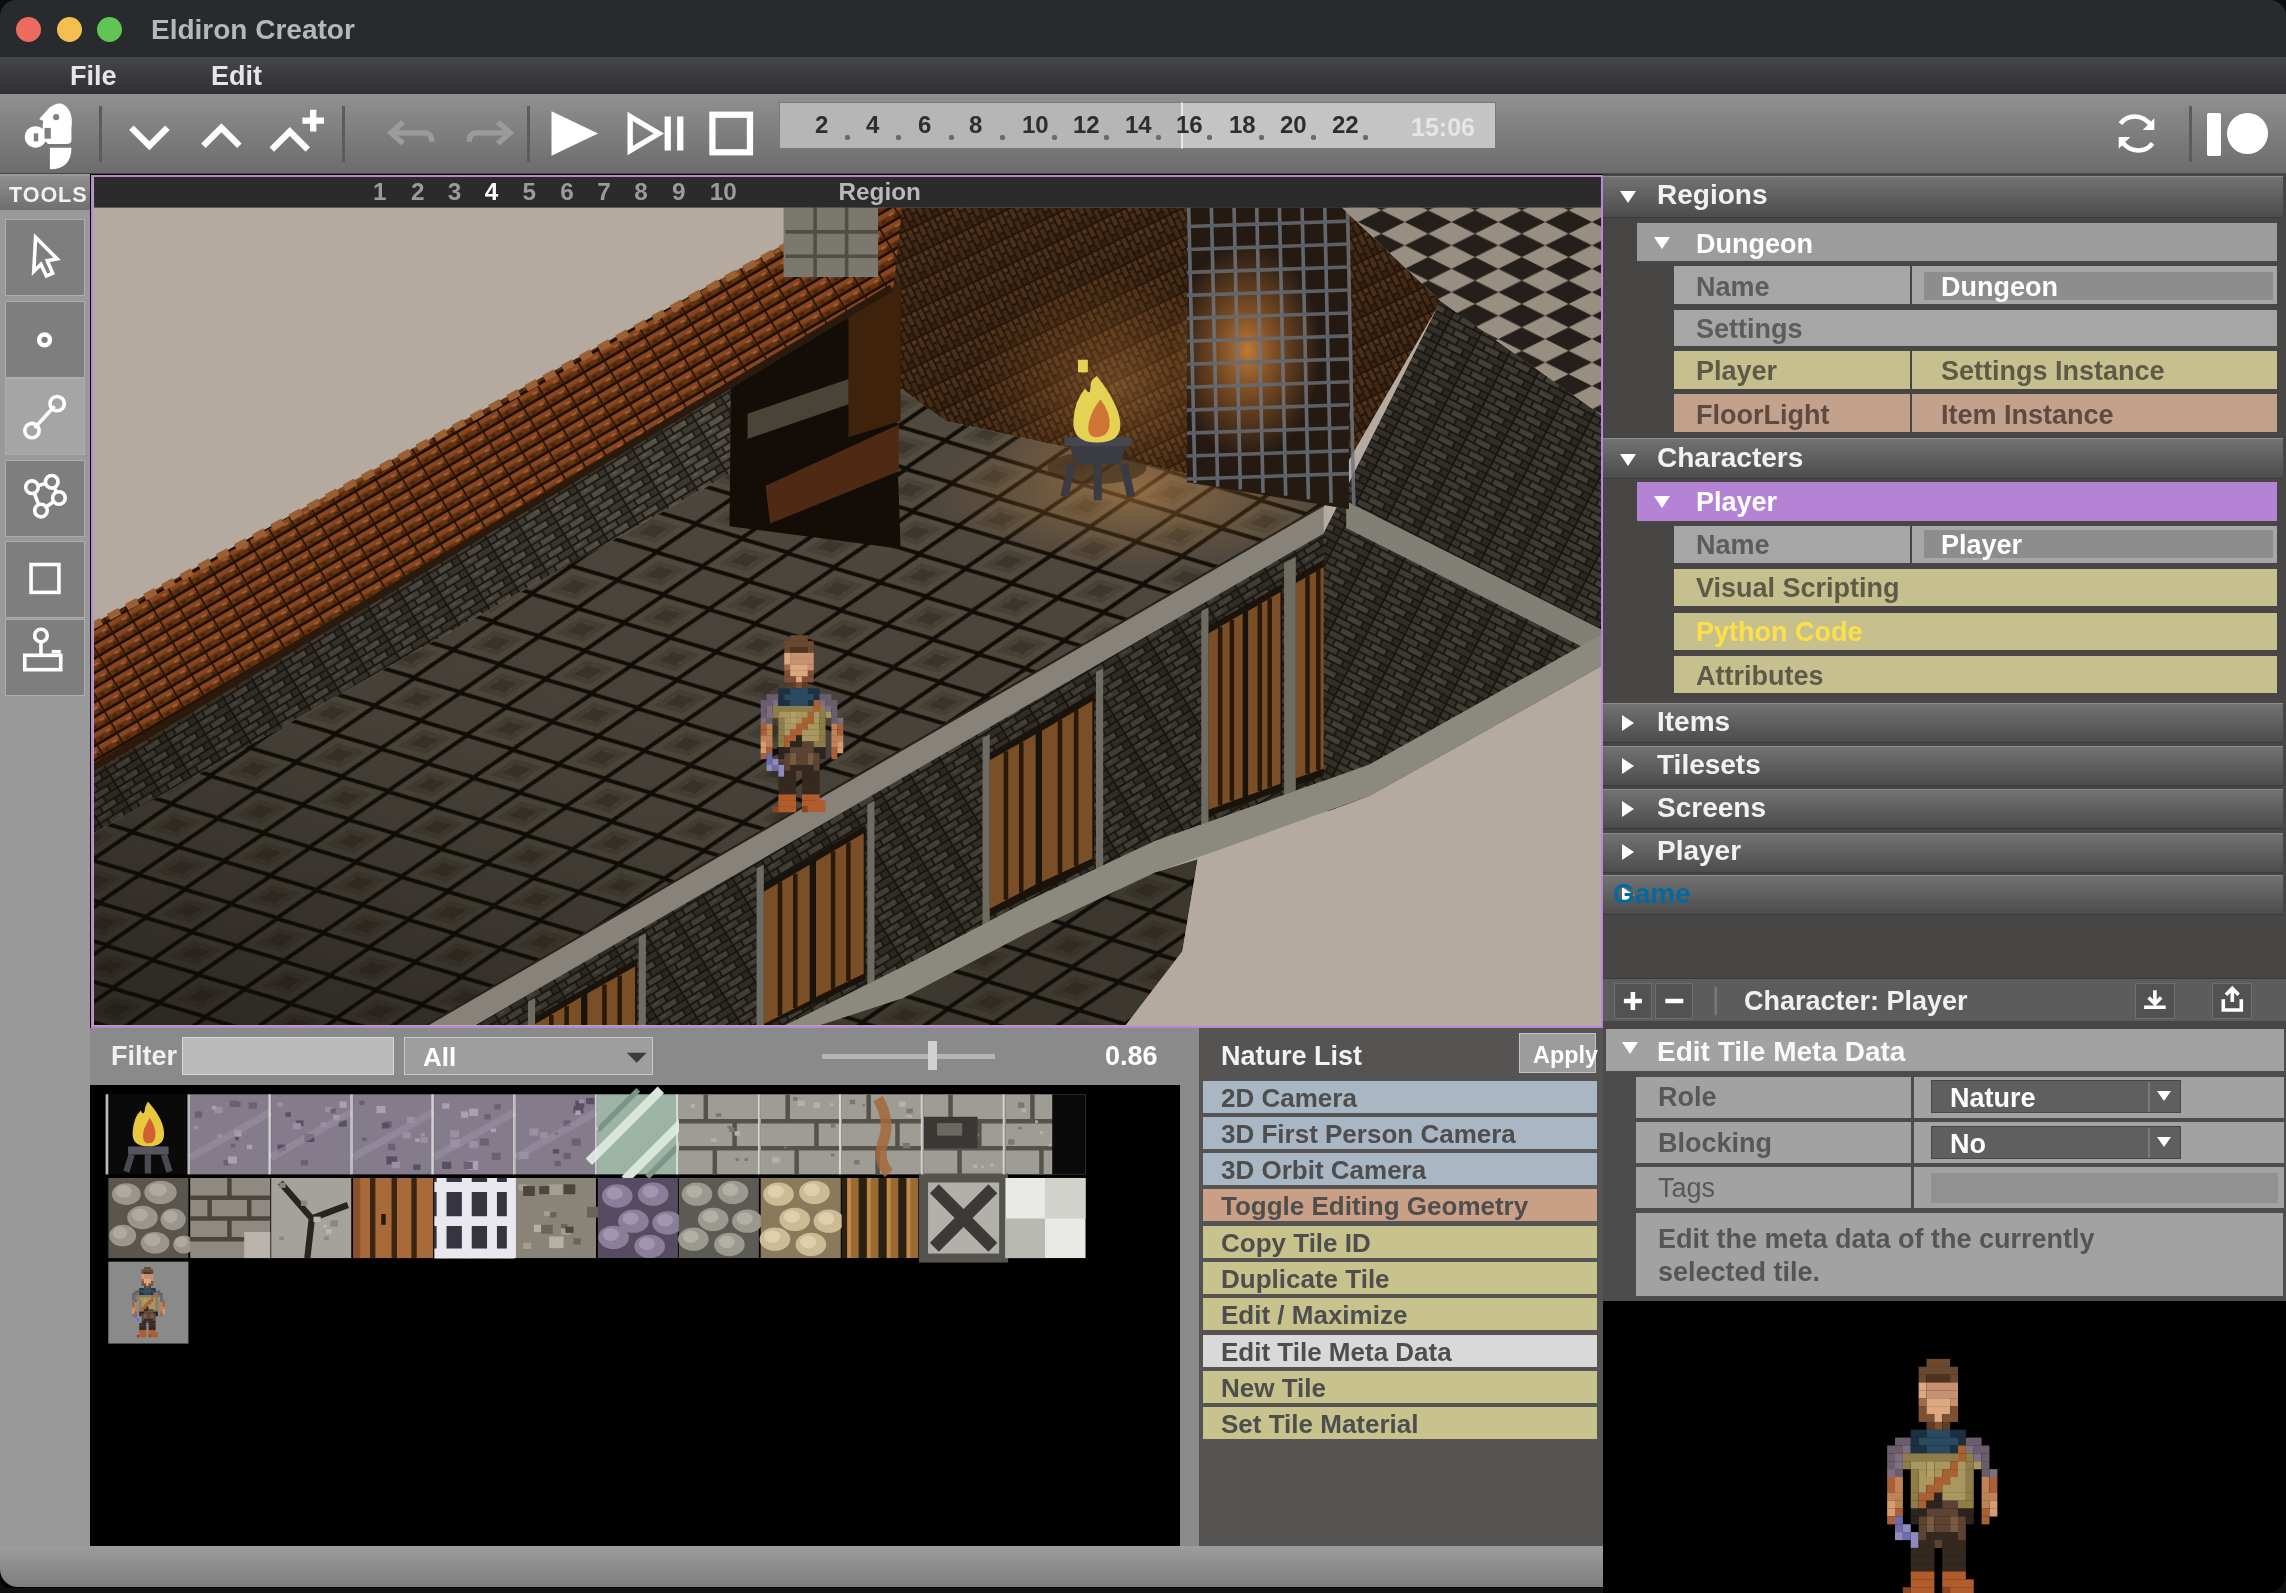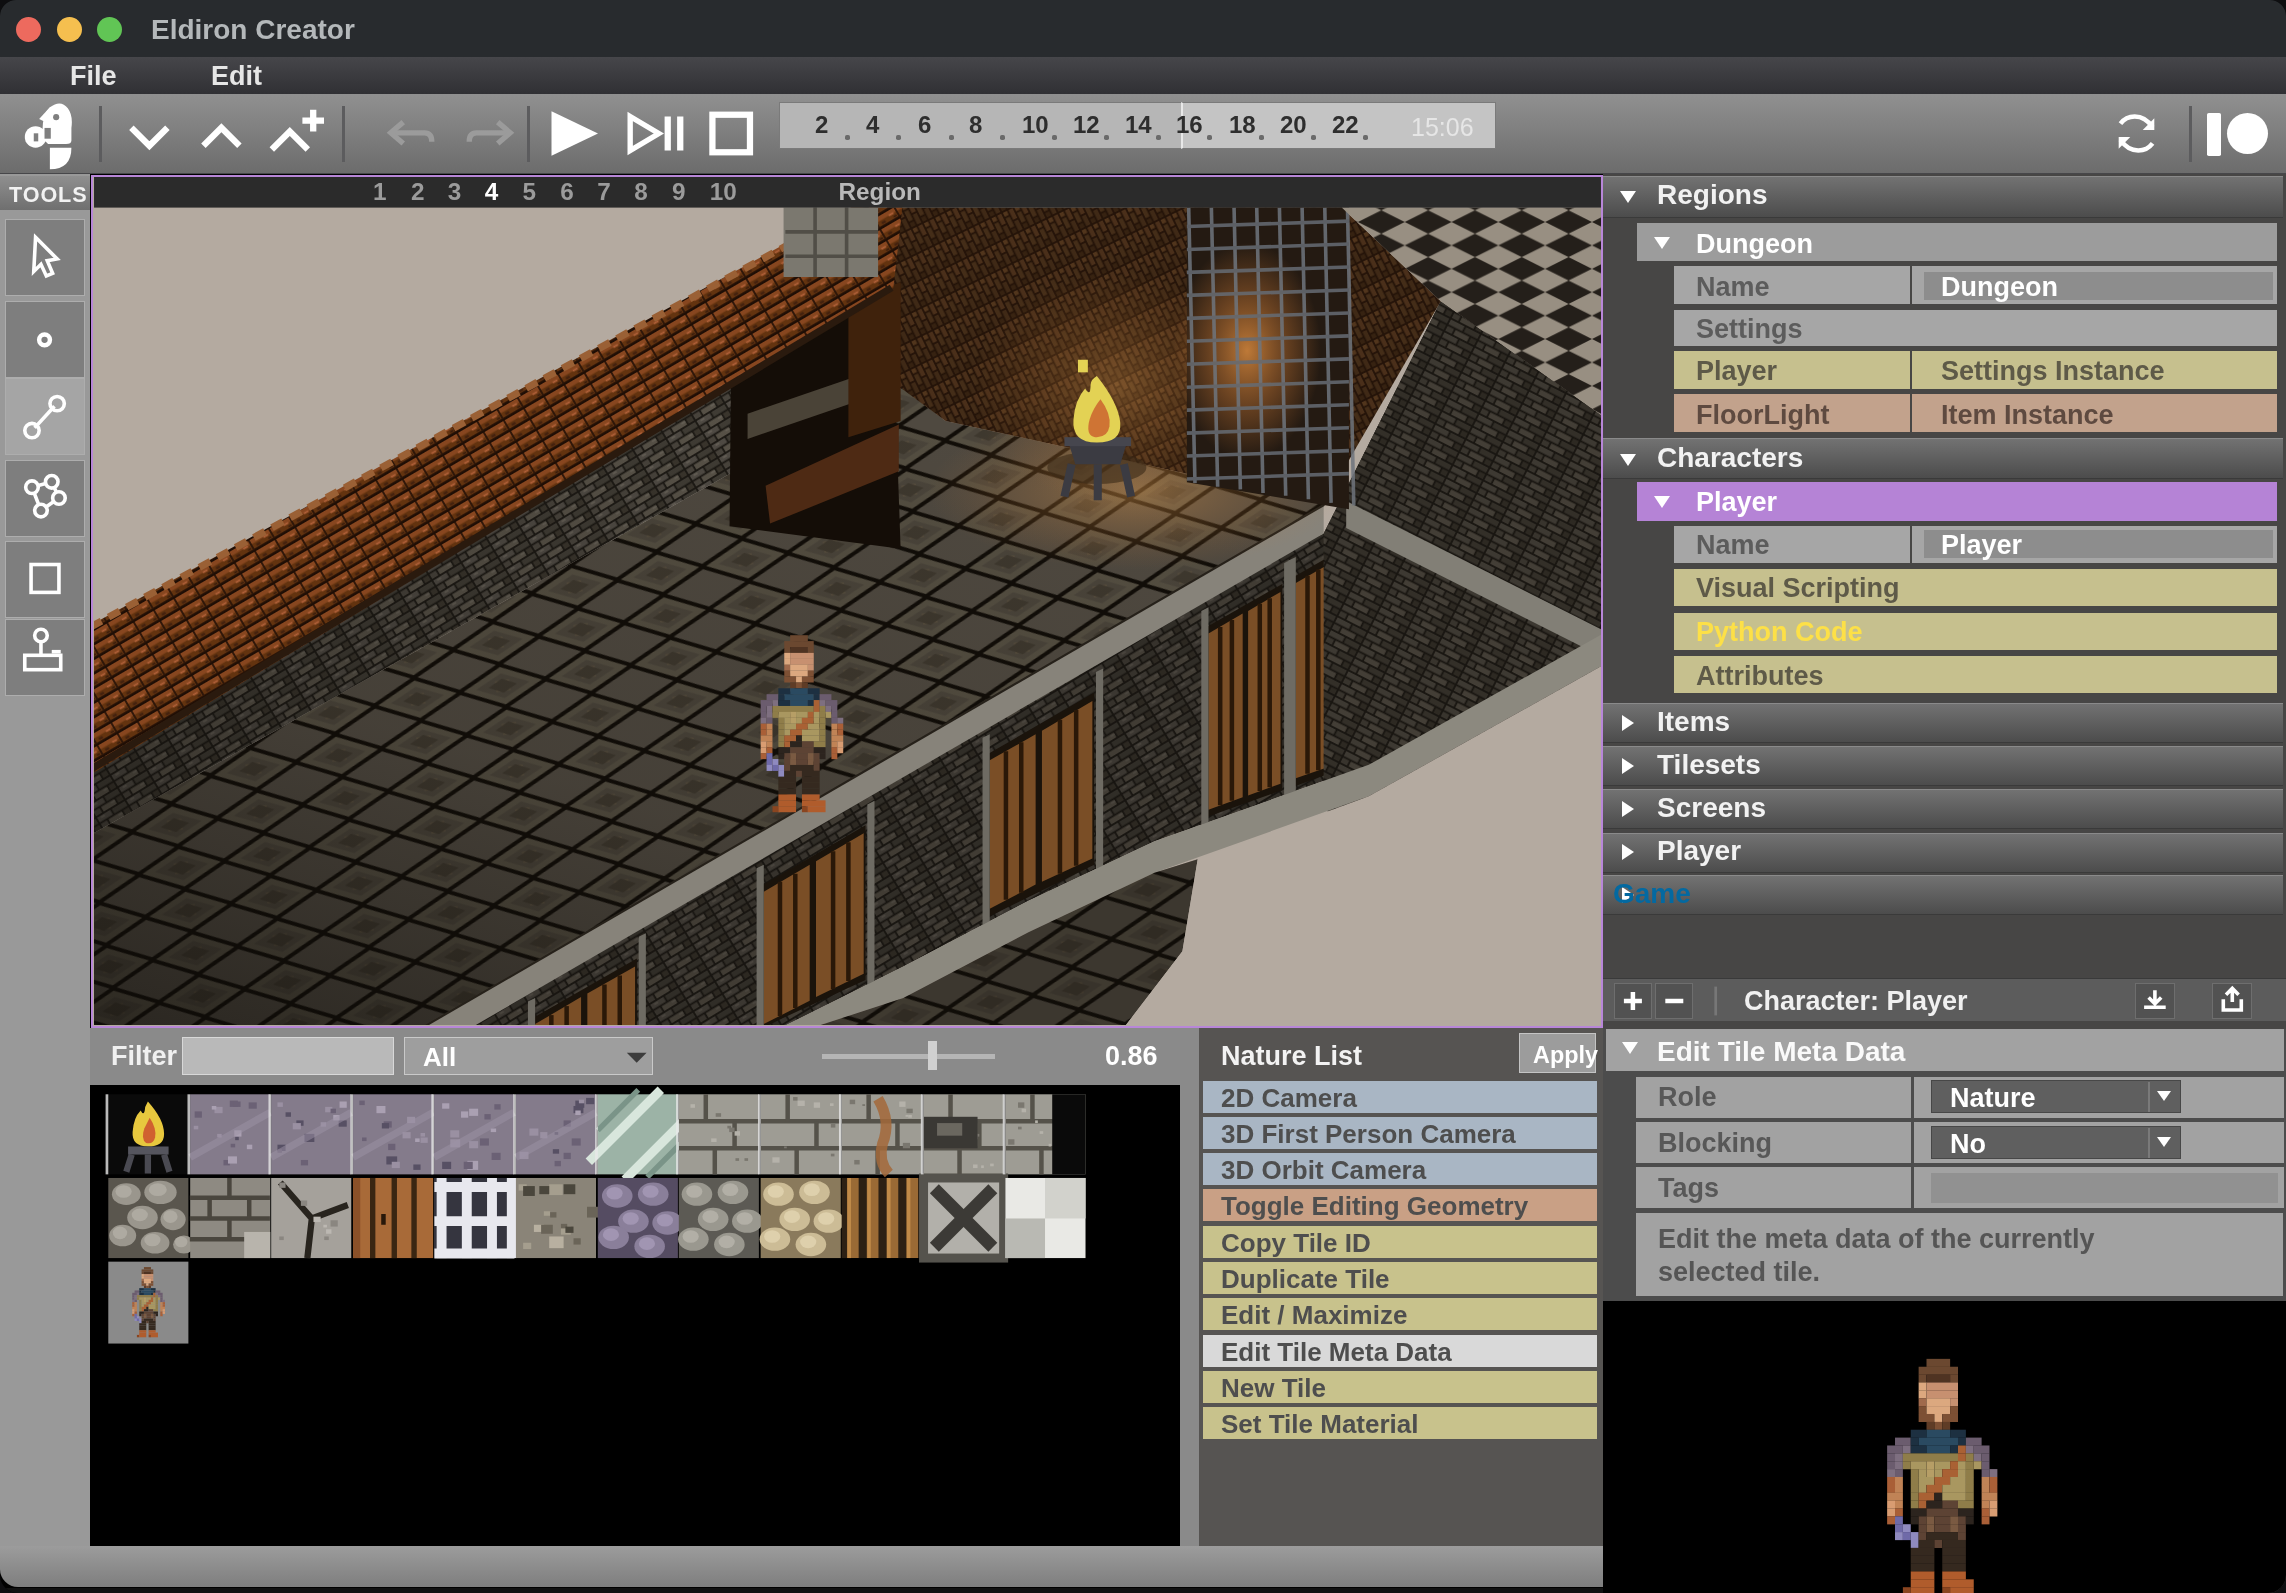--- a/index.html
+++ b/index.html
@@ -68,21 +68,21 @@
     <div class="abs" style="left:1125px;top:111px;font-size:24px;color:#2e2e2e;font-weight:bold;white-space:nowrap;">14</div>
     <div class="abs" style="left:1156px;top:135px;width:4.5px;height:4.5px;background:#6a6a6a;border-radius:1.8px"></div>
     <div class="abs" style="left:1176px;top:111px;font-size:24px;color:#2e2e2e;font-weight:bold;white-space:nowrap;">16</div>
     <div class="abs" style="left:1207px;top:135px;width:4.5px;height:4.5px;background:#6a6a6a;border-radius:1.8px"></div>
     <div class="abs" style="left:1229px;top:111px;font-size:24px;color:#2e2e2e;font-weight:bold;white-space:nowrap;">18</div>
     <div class="abs" style="left:1259px;top:135px;width:4.5px;height:4.5px;background:#6a6a6a;border-radius:1.8px"></div>
     <div class="abs" style="left:1280px;top:111px;font-size:24px;color:#2e2e2e;font-weight:bold;white-space:nowrap;">20</div>
     <div class="abs" style="left:1311px;top:135px;width:4.5px;height:4.5px;background:#6a6a6a;border-radius:1.8px"></div>
     <div class="abs" style="left:1332px;top:111px;font-size:24px;color:#2e2e2e;font-weight:bold;white-space:nowrap;">22</div>
     <div class="abs" style="left:1363px;top:135px;width:4.5px;height:4.5px;background:#6a6a6a;border-radius:1.8px"></div>
-    <div class="abs" style="left:1411px;top:113px;font-size:25px;color:#ececec;font-weight:normal;white-space:nowrap;opacity:.85">15:06</div>
+    <div class="abs" style="left:1411px;top:113px;font-size:25px;color:#ececec;font-weight:bold;white-space:nowrap;opacity:.85">15:06</div>
     <svg class="abs" style="left:2113px;top:113px" width="47" height="41" viewBox="0 0 52 46">
 <g fill="none" stroke="#fff" stroke-width="5">
 <path d="M44 16 Q36 4 24 4 Q14 4 8 12"></path>
 <path d="M8 30 Q16 42 28 42 Q38 42 44 34"></path>
 </g>
 <path d="M46 6 L46 19 L33 19 Z" fill="#fff"></path>
 <path d="M6 40 L6 27 L19 27 Z" fill="#fff"></path>
 </svg>
     <div class="abs" style="left:2207px;top:113px;width:14.4px;height:43px;background:#fff;border-radius:1.8px"></div>
     <div class="abs" style="left:2227px;top:113px;width:41px;height:41px;background:#fff;border-radius:50%"></div>
@@ -919,21 +919,21 @@
     <div class="abs" style="left:2157px;top:1091px;width:0;height:0;border-left:7.2px solid transparent;border-right:7.2px solid transparent;border-top:10.8px solid #fff"></div>
     <div class="abs" style="left:1636px;top:1122px;width:275px;height:41px;background:#a2a2a2"></div>
     <div class="abs" style="left:1914px;top:1122px;width:370px;height:41px;background:#a2a2a2"></div>
     <div class="abs" style="left:1658px;top:1128px;font-size:27px;color:#585858;font-weight:bold;white-space:nowrap;">Blocking</div>
     <div class="abs" style="left:1931px;top:1126px;width:250px;height:33px;background:#5f5f5f;border:0.9px solid #474747"></div>
     <div class="abs" style="left:1950px;top:1129px;font-size:27px;color:#fff;font-weight:bold;white-space:nowrap;">No</div>
     <div class="abs" style="left:2148px;top:1128px;width:1.8px;height:30px;background:#7a7a7a"></div>
     <div class="abs" style="left:2157px;top:1137px;width:0;height:0;border-left:7.2px solid transparent;border-right:7.2px solid transparent;border-top:10.8px solid #fff"></div>
     <div class="abs" style="left:1636px;top:1167px;width:275px;height:41px;background:#a2a2a2"></div>
     <div class="abs" style="left:1914px;top:1167px;width:370px;height:41px;background:#a2a2a2"></div>
-    <div class="abs" style="left:1658px;top:1173px;font-size:27px;color:#585858;font-weight:bold;white-space:nowrap;">Tags</div>
+    <div class="abs" style="left:1658px;top:1173px;font-size:27px;color:#585858;font-weight:normal;white-space:nowrap;">Tags</div>
     <div class="abs" style="left:1931px;top:1173px;width:347px;height:30px;background:#919191"></div>
     <div class="abs" style="left:1636px;top:1213px;width:647px;height:83px;background:#a2a2a2"></div>
     <div class="abs" style="left:1658px;top:1224px;font-size:27px;color:#555;font-weight:bold;white-space:nowrap;">Edit the meta data of the currently</div>
     <div class="abs" style="left:1658px;top:1257px;font-size:27px;color:#555;font-weight:bold;white-space:nowrap;">selected tile.</div>
     <div class="abs" style="left:1603px;top:1301px;width:683px;height:293px;background:#000"></div>
     <svg class="abs" style="left:1603px;top:1301px" width="683" height="293" viewBox="0 0 759 325">
       <defs>
         <g id="sprX">
           <rect x="6" y="0" width="3" height="1.02" fill="#6b4830"></rect>
           <rect x="5" y="1" width="5" height="1.02" fill="#6b4830"></rect>

